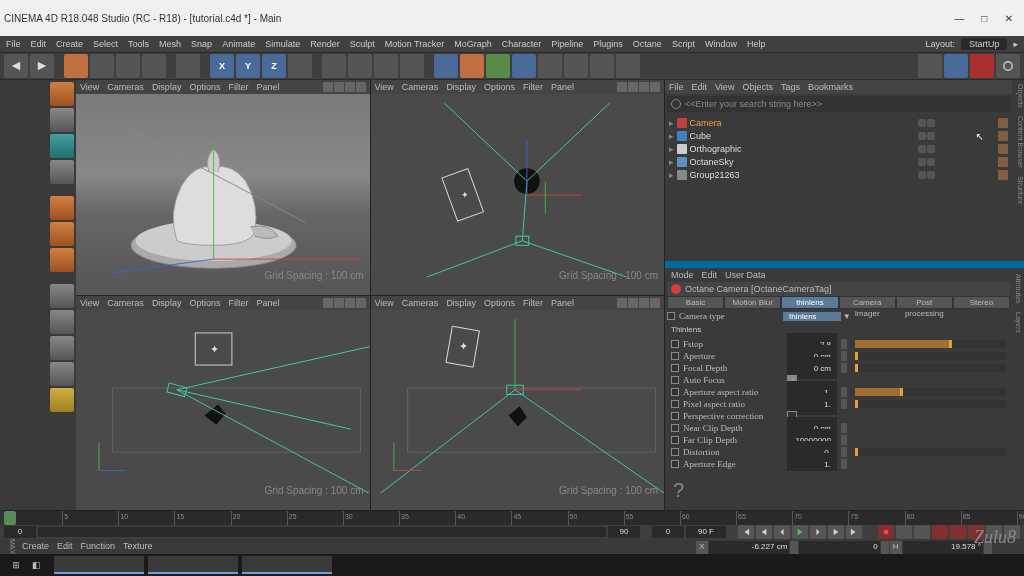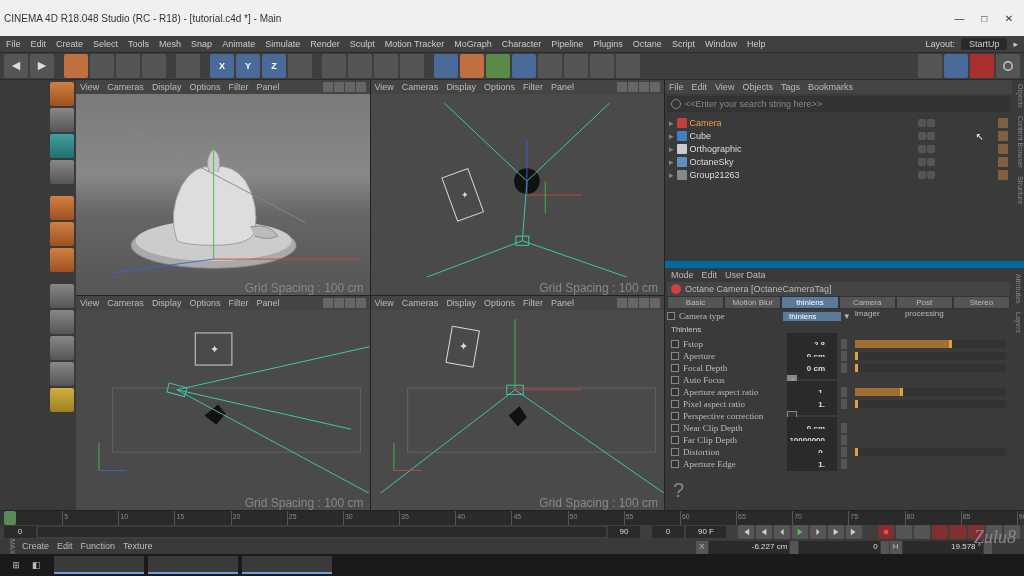--- a/index.html
+++ b/index.html
@@ -23,21 +23,21 @@
 .stbtn.orange { background:linear-gradient(#d08040,#a05020); }
 .stbtn.yellow { background:linear-gradient(#d0b040,#a08020); }
 .stbtn.teal { background:linear-gradient(#40a0a0,#207070); }
 .viewports { flex:1; display:grid; grid-template-columns:1fr 1fr; grid-template-rows:1fr 1fr; gap:1px; background:#222; }
 .viewport { background:#383838; display:flex; flex-direction:column; position:relative; }
 .vpbar { height:14px; background:#444; display:flex; align-items:center; gap:8px; padding:0 4px; color:#bbb; }
 .vpbar span { cursor:pointer; }
 .vpbar .vpbtns { margin-left:auto; display:flex; gap:1px; }
 .vpbar .vpb { width:10px; height:10px; background:#666; border-radius:1px; }
 .vplabel { position:absolute; top:18px; left:4px; color:#aaa; font-size:8px; background:rgba(0,0,0,0.2); padding:1px 3px;}
-.vpfooter { position:absolute; bottom:0; right:6px; color:#888; font-size:12px;}
+.vpfooter { position:absolute; bottom:14px; right:6px; color:#888; font-size:10px;}
 .vparea { flex:1; background:#4a4a4a; position:relative; overflow:hidden;}
 .vparea.persp { background:linear-gradient(#7a7a7a 0%,#888 40%,#666 60%,#555 100%); }
 .grid3d { position:absolute; inset:0; }
 .axis-red { stroke:#d04040; stroke-width:1;}
 .axis-green { stroke:#40c040; stroke-width:1;}
 .axis-blue { stroke:#4060d0; stroke-width:1;}
 .cam-line { stroke:#40d0b0; stroke-width:1; fill:none;}
 .lightrect { stroke:#ddd; stroke-width:1; fill:none;}
 .rightpanel { width:360px; background:#3a3a3a; display:flex; flex-direction:column; border-left:1px solid #222;}
 .rightpanel .tabbar { height:14px; background:#444; display:flex; align-items:center; gap:8px; padding:0 4px;}
@@ -54,21 +54,21 @@
 .attrbar { height:12px; display:flex; gap:8px; padding:0 4px; color:#bbb;}
 .attrtitle { height:14px; background:#444; display:flex; align-items:center; padding:0 4px; gap:4px;}
 .attrtitle .redico{width:10px;height:10px;background:#d04040;border-radius:50%;}
 .tabrow { display:flex; height:13px; }
 .tabrow .tab { flex:1; background:#555; border:1px solid #333; text-align:center; font-size:8px; line-height:11px; cursor:pointer;}
 .tabrow .tab.active { background:#5a7a9a; color:#fff;}
 .attrsection { padding:2px 4px;}
 .attrrow { display:flex; align-items:center; height:12px; gap:4px;}
 .attrrow .cb { width:8px; height:8px; border:1px solid #888; background:#333;}
 .attrrow .lbl { width:100px; color:#bbb;font-family:Liberation Serif, serif;}
-.attrrow .vfield { width:50px; height:22px; background:#2a2a2a; color:#ddd; padding:0 12px; font-size:8px; display:flex; align-items:center; justify-content:flex-end;font-weight:bold;}
+.attrrow .vfield { width:50px; height:22px; background:#2a2a2a; color:#ddd; padding:0 6px; font-size:8px; display:flex; align-items:center; justify-content:flex-end;}
 .attrrow .spin { width:6px; height:10px; background:#555;}
 .attrrow .slider { flex:1; height:8px; background:#333; position:relative; margin-left:4px;}
 .attrrow .slider .fill { position:absolute; height:100%; background:#a07030; }
 .attrrow .slider .knob { position:absolute; width:3px; height:8px; background:#e0a040; top:0;}
 .bottom { height:84px; background:#3a3a3a; border-top:1px solid #222; display:flex; flex-direction:column;}
 .timeline { height:20px; background:#333; display:flex; align-items:center; padding:0 4px; gap:2px;}
 .timeline .track { flex:1; height:14px; background:#2a2a2a; position:relative;}
 .timeline .ticks { position:absolute; inset:0; display:flex; justify-content:space-between; padding:0 2px;}
 .timeline .tick { width:1px; background:#555; height:100%; position:relative;}
 .timeline .tick span { position:absolute; top:2px; left:2px; font-size:7px; color:#888;}

